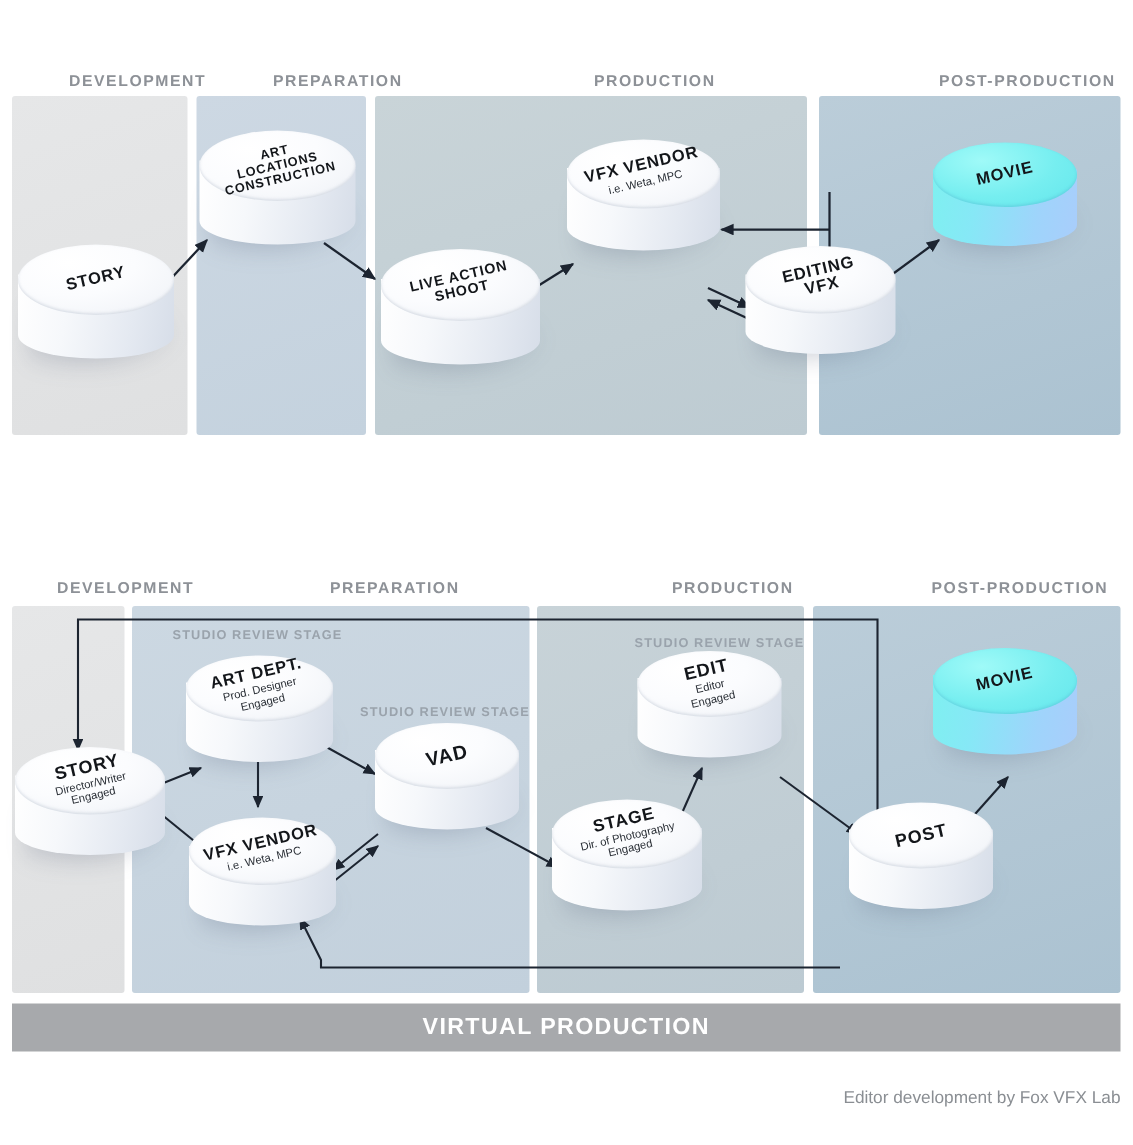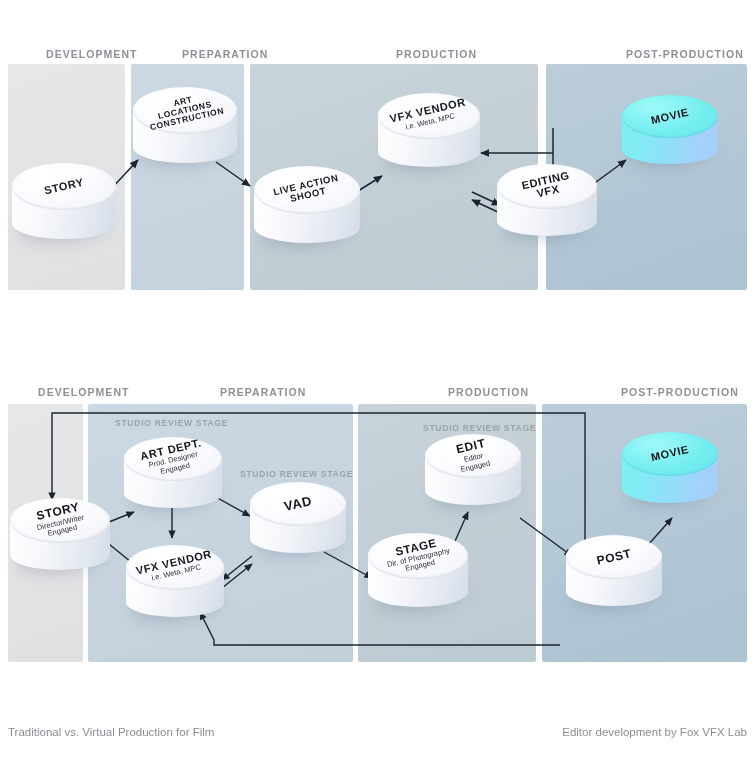--- a/index.html
+++ b/index.html
@@ -247,17 +247,19 @@
 
   <div class="cyl movie" style="left:622px;top:432px;width:96px;height:84px;">
     <div class="shadow"></div>
     <div class="body"></div>
     <div class="top"></div>
     <div class="lbl">
         <div class="t1">MOVIE</div>
       </div>
   </div>
 
-
-  <div class="foot" style="left:8px;top:726px;">Traditional vs. Virtual Production for Film</div>
+  <div class="banner" style="top:669px;">
+    <span>VIRTUAL PRODUCTION</span>
+  </div>
+
   <div class="foot" style="right:8px;top:726px;">Editor development by Fox VFX Lab</div>
 
 </div>
 
 </body></html>

